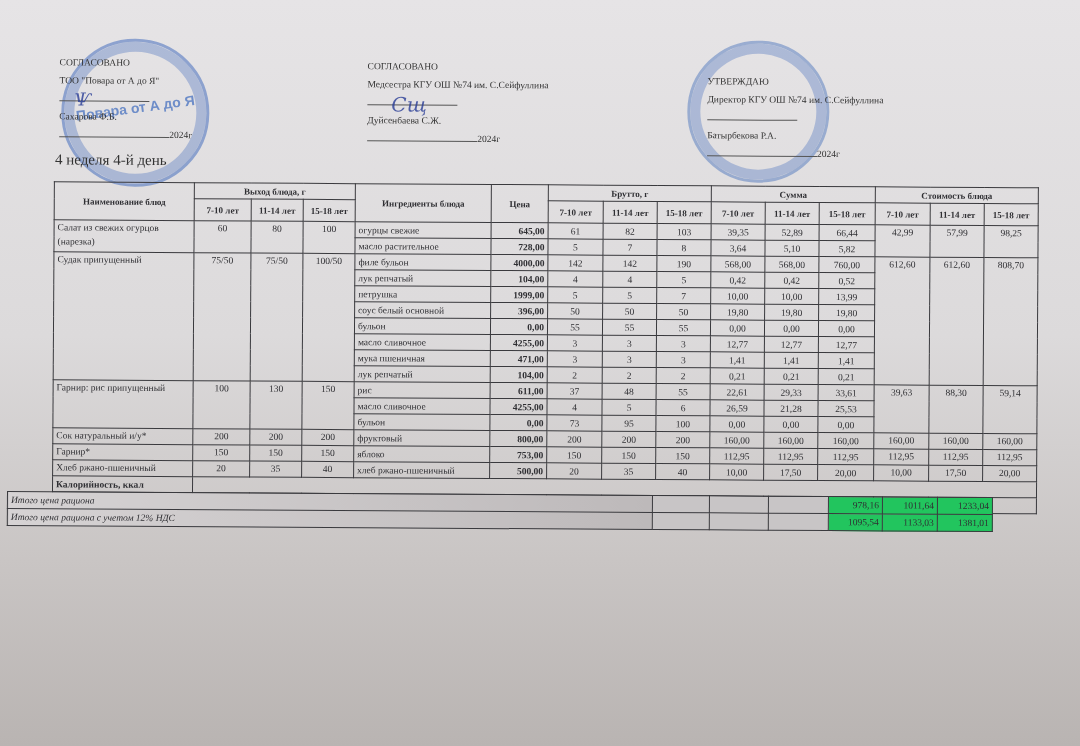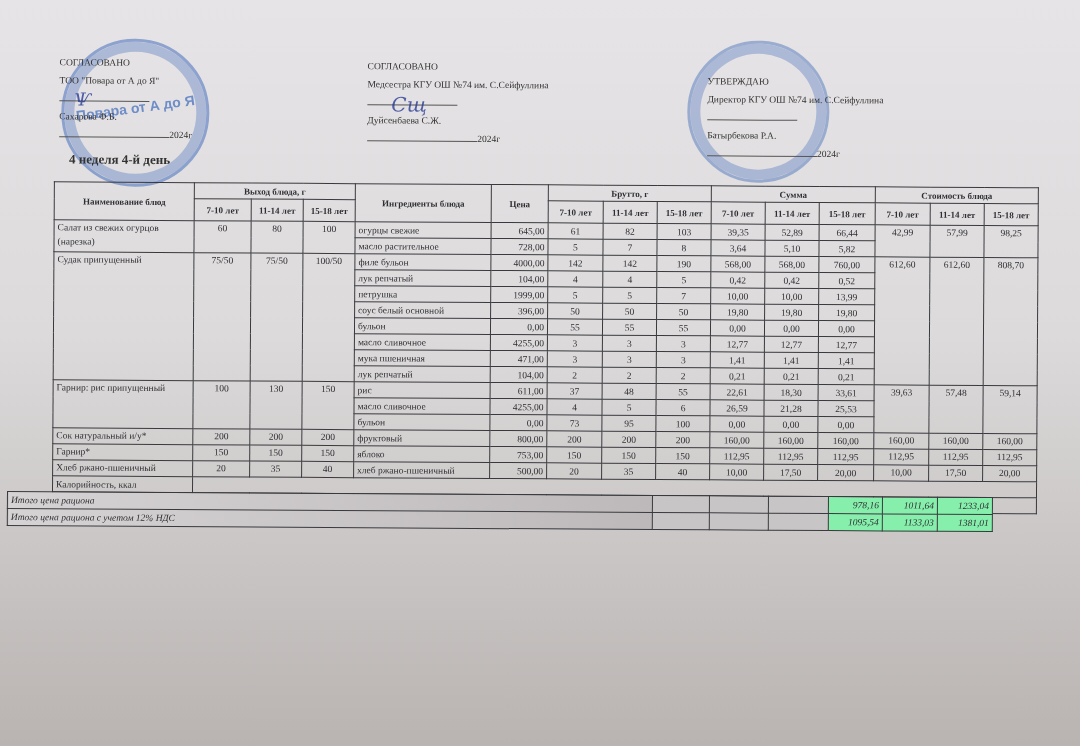--- a/index.html
+++ b/index.html
@@ -10,21 +10,21 @@
     color:#2a2a2e;
   }
   .page {
     position:absolute; left:0; top:0; width:1080px; height:746px;
     transform: rotate(0.35deg); transform-origin: 0 0;
   }
   .block { position:absolute; font-size:9.5px; line-height:18px; color:#333; }
   .block .line { white-space:nowrap; }
   .sig-line { display:inline-block; border-bottom:1px solid #555; width:90px; height:10px; vertical-align:baseline; }
   .sig-line.long { width:110px; }
-  .week { position:absolute; left:70px; top:151px; font-size:13px; font-weight:bold; color:#333; }
+  .week { position:absolute; left:56px; top:151px; font-size:15px; font-weight:normal; color:#333; }
 
   .stamp {
     position:absolute; border-radius:50%;
     border:3px solid rgba(70,110,190,0.55);
     box-shadow: inset 0 0 0 8px rgba(255,255,255,0), inset 0 0 0 10px rgba(70,110,190,0.35);
   }
   .stamp .txt {
     position:absolute; left:0; right:0; text-align:center;
     font-family: "Liberation Sans", sans-serif; font-weight:bold;
     color: rgba(60,105,190,0.7);
@@ -35,32 +35,32 @@
     position:absolute; left:55px; top:181px;
     border-collapse:collapse; font-size:9.5px; color:#2f2f33;
     table-layout:fixed;
   }
   table.menu td, table.menu th {
     border:1px solid #3a3a3e; padding:0 3px; height:15px; line-height:14px;
     white-space:nowrap; overflow:hidden;
   }
   table.menu th { font-weight:bold; text-align:center; font-size:9px; }
   table.menu td.num { text-align:center; }
-  table.menu td.price { text-align:right; }
+  table.menu td.price { text-align:right;font-weight:bold; }
   table.menu td.top { vertical-align:top; }
   table.menu td.wrap { white-space:normal; }
 
   table.totals {
     position:absolute; left:10px; top:491px;
     border-collapse:collapse; font-size:9.5px; color:#2f2f33; table-layout:fixed;
   }
   table.totals td { border:1px solid #3a3a3e; height:16px; padding:0 3px; }
   table.totals td.label { font-style:italic; background:linear-gradient(90deg,#d6d3d4,#bdb9ba); }
   table.totals td.shade { background:#c8c5c6; }
-  table.totals td.val { text-align:right; background:#86efac;font-style:italic; }
+  table.totals td.val { text-align:right; background:#22c55e; }
 </style>
 </head>
 <body>
 
 <div class="page">
 
   <div class="stamp" style="left:62px;top:38px;width:142px;height:142px;">
     <div class="txt" style="top:58px;font-size:14px;transform:rotate(-8deg);">Повара от А до Я</div>
   </div>
   <div class="block" style="left:60px;top:53px;">
@@ -253,24 +253,24 @@
           <td class="top wrap" rowspan="3">Гарнир: рис припущенный</td>
           <td class="num top" rowspan="3">100</td>
           <td class="num top" rowspan="3">130</td>
           <td class="num top" rowspan="3">150</td>
           <td>рис</td>
           <td class="price">611,00</td>
           <td class="num">37</td>
           <td class="num">48</td>
           <td class="num">55</td>
           <td class="num">22,61</td>
-          <td class="num">18,30</td>
+          <td class="num">29,33</td>
           <td class="num">33,61</td>
           <td class="num top" rowspan="3">39,63</td>
-          <td class="num top" rowspan="3">57,48</td>
+          <td class="num top" rowspan="3">88,30</td>
           <td class="num top" rowspan="3">59,14</td>
         </tr>
         <tr>
           <td>масло сливочное</td>
           <td class="price">4255,00</td>
           <td class="num">4</td>
           <td class="num">5</td>
           <td class="num">6</td>
           <td class="num">26,59</td>
           <td class="num">21,28</td>
@@ -331,21 +331,21 @@
           <td class="num">35</td>
           <td class="num">40</td>
           <td class="num">10,00</td>
           <td class="num">17,50</td>
           <td class="num">20,00</td>
           <td class="num top" rowspan="1">10,00</td>
           <td class="num top" rowspan="1">17,50</td>
           <td class="num top" rowspan="1">20,00</td>
         </tr>
         <tr>
-          <td style="font-weight: normal;">Калорийность, ккал</td>
+          <td style="font-weight: bold;">Калорийность, ккал</td>
           <td colspan="14"></td>
         </tr>
         <tr>
           <td></td>
           <td></td>
           <td></td>
           <td></td>
           <td></td>
           <td></td>
           <td></td>

